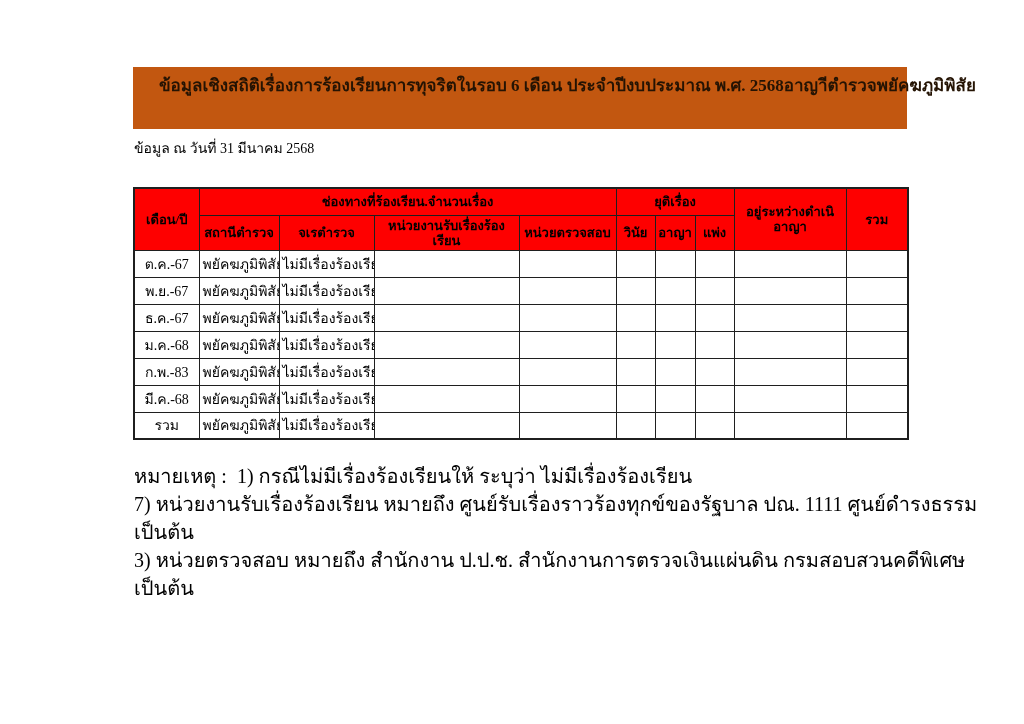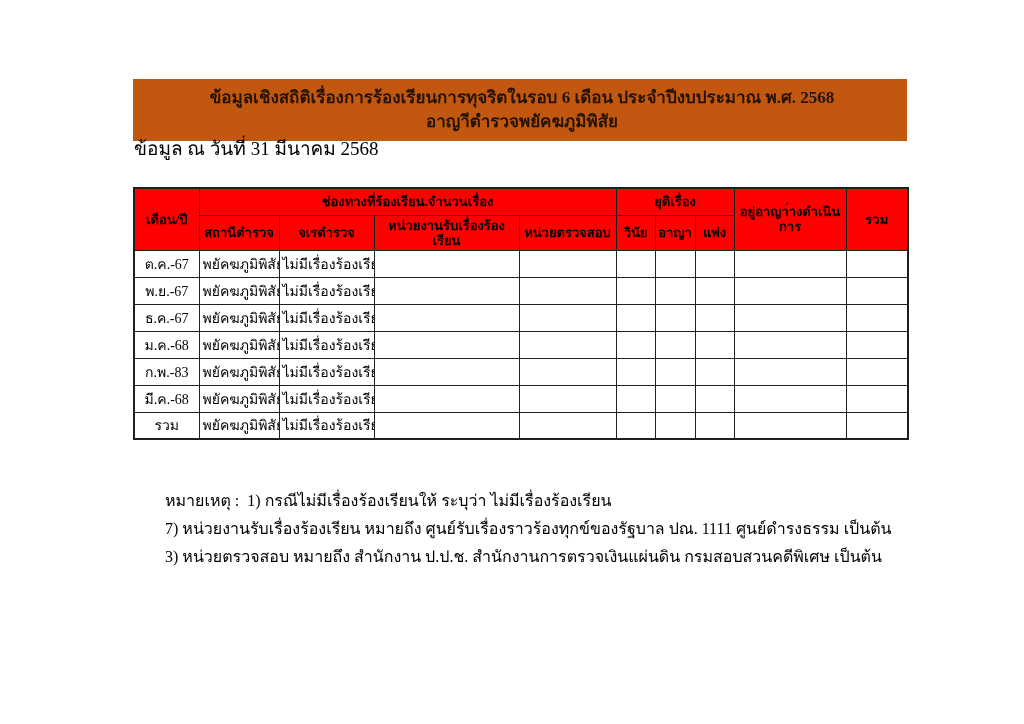--- a/index.html
+++ b/index.html
@@ -18,31 +18,30 @@
     position:relative;
     width:1024px;height:724px;
     background:var(--page-bg);
     color:var(--body-text);
     overflow:hidden;
   }
   .banner{
     position:absolute;left:133px;top:67px;width:774px;height:62px;
     background:var(--banner-bg);
     color:var(--banner-text);
-    display:flex;flex-direction:column;justify-content:space-between;
-    padding:7px 10px 8px 14px;
+    display:flex;flex-direction:row;justify-content:space-between;
+    padding:7px 10px 8px 26px;
     text-align:center;
-    margin-top:12px;
   }
   .banner-line{
     font-size:17px;font-weight:bold;line-height:23px;white-space:nowrap;
   }
   .asof{
     position:absolute;left:134px;top:138px;
-    font-size:19px;line-height:22px;
+    font-size:14px;line-height:22px;
   }
   table.report{
     position:absolute;left:133px;top:187px;
     width:774px;
     border-collapse:collapse;table-layout:fixed;
     border:2px solid var(--border-color);
   }
   table.report th, table.report td{
     border:1.5px solid var(--border-color);
     overflow:hidden;
@@ -60,22 +59,22 @@
   thead tr.h2 th{height:28px;margin-left:32px;}
   tbody td{
     height:27px;
     font-size:14px;
     padding:1px 3px;
     background:#ffffff;
   }
   td.c-month{text-align:center;margin-top:32px;}
   td.c-left{text-align:left;white-space:nowrap;}
   .notes{
-    position:absolute;left:134px;top:487px;
-    font-size:16px;line-height:28px;margin-left:31px;
+    position:absolute;left:134px;top:462px;
+    font-size:20px;line-height:28px;
   }
   .note-line{white-space:pre-wrap;}
 </style>
 </head>
 <body>
 
 <div class="page">
 
   <div class="banner">
     <div class="banner-line">ข้อมูลเชิงสถิติเรื่องการร้องเรียนการทุจริตในรอบ 6 เดือน ประจำปีงบประมาณ พ.ศ. 2568</div>
@@ -95,21 +94,21 @@
       <col style="width:40px">
         <col style="width:39px">
         <col style="width:112px">
       <col style="width:62px">
     </colgroup>
     <thead>
       <tr class="h1">
         <th rowspan="2">เดือน/ปี</th>
         <th colspan="4">ช่องทางที่ร้องเรียน.จำนวนเรื่อง</th>
         <th colspan="3">ยุติเรื่อง</th>
-        <th rowspan="2">อยู่อาญา่างดำเนินการ</th>
+        <th rowspan="2">อยู่ระหว่างดำเนิอาญา</th>
         <th rowspan="2">รวม</th>
       </tr>
       <tr class="h2">
         <th>สถานีตำรวจ</th>
         <th>จเรตำรวจ</th>
         <th>หน่วยงานรับเรื่องร้องเรียน</th>
         <th>หน่วยตรวจสอบ</th>
         <th>วินัย</th>
         <th>อาญา</th>
         <th>แพ่ง</th>

